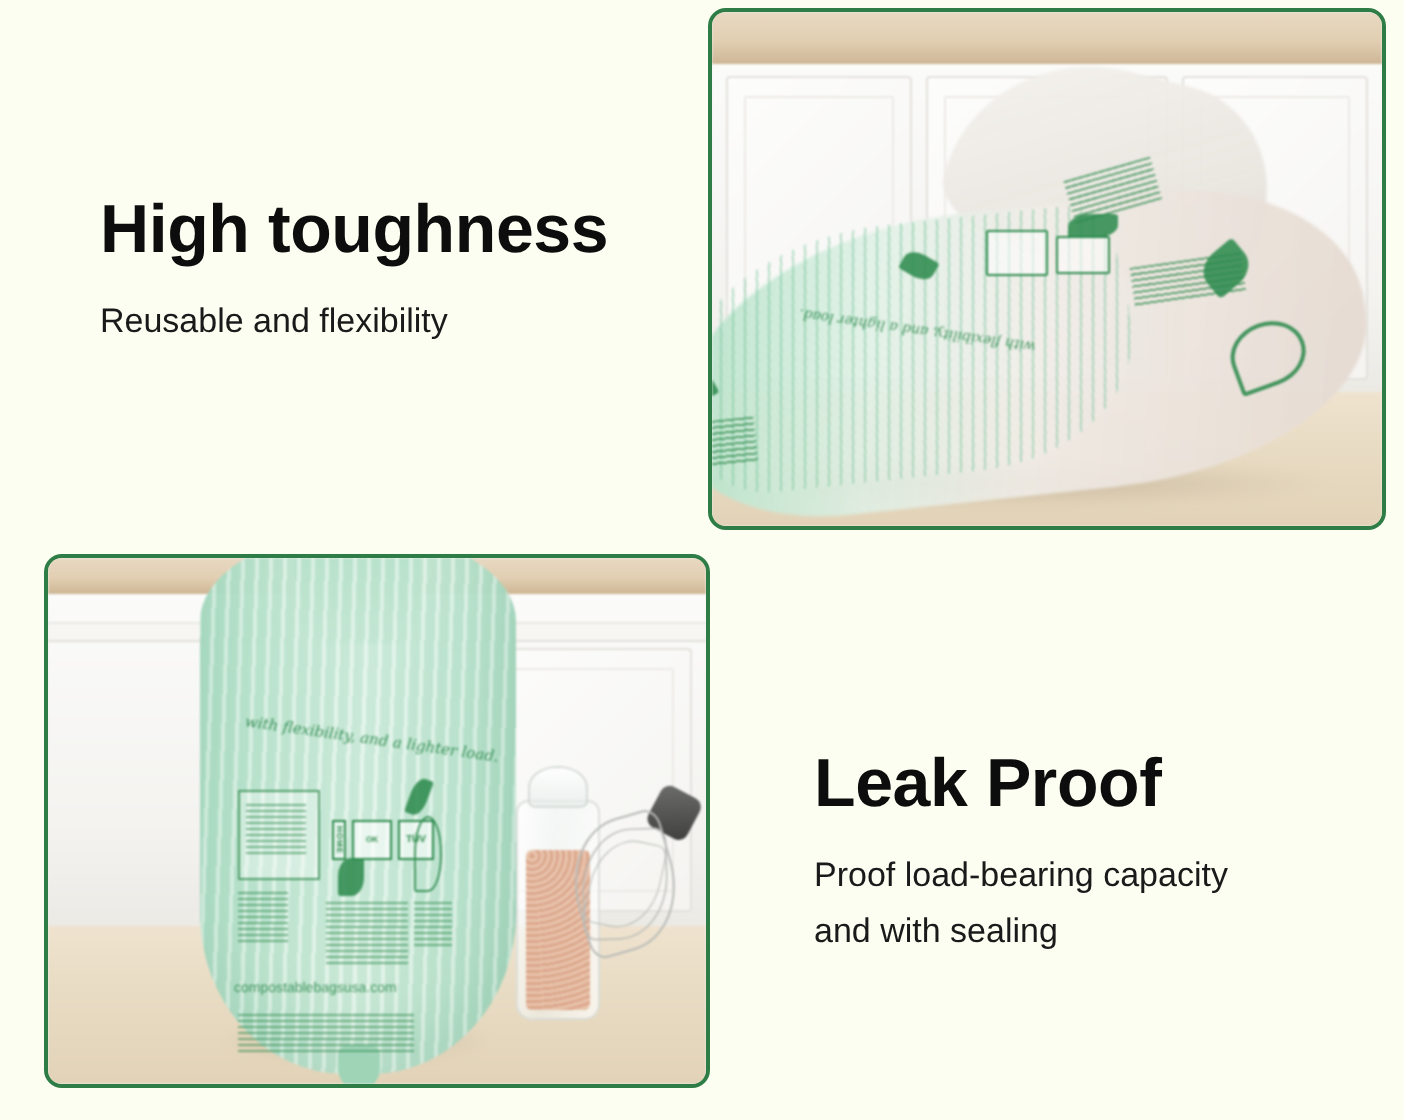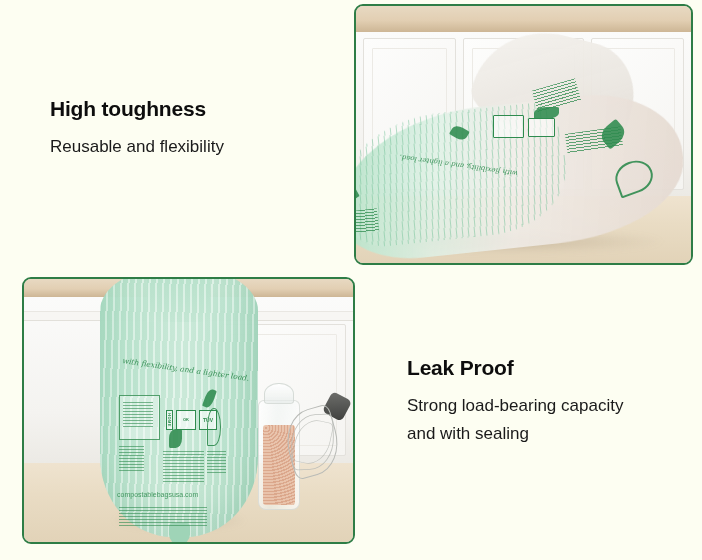--- a/index.html
+++ b/index.html
@@ -20,38 +20,38 @@
     position: absolute;
     inset: 0;
     width: 702px;
     height: 560px;
   }
 
   
   .text-block { position: absolute; }
 
   .feature-title {
-    font-size: 21px;
+    font-size: 34px;
     font-weight: bold;
     color: #0d0d0d;
     letter-spacing: -0.2px;
     line-height: 1.1;
     white-space: nowrap;
   }
 
   .feature-desc {
     font-size: 17px;
     font-weight: normal;
     color: #1a1a1a;
     line-height: 1.62;
     margin-top: 13px;
   }
 
   #text-high-toughness { left: 50px; top: 97px; }
-  #text-leak-proof     { left: 407px; top: 356px; }
+  #text-leak-proof     { left: 407px; top: 374px; }
 
   
   .photo-frame {
     position: absolute;
     border: 2px solid #2e7d46;
     border-radius: 9px;
     overflow: hidden;
     background: #f1efe9;
   }
 
@@ -493,17 +493,17 @@
 
         <div class="bag-url" style="left:11%;top:83%;">compostablebagsusa.com</div>
         <div class="tiny-lines" style="left:12%;top:89%;width:56%;height:7%;"></div>
       </div>
 
     </div>
   </div>
 
   <div class="text-block" id="text-leak-proof">
     <div class="feature-title">Leak Proof</div>
-    <div class="feature-desc">Strong load-bearing capacity</div>
+    <div class="feature-desc">Proof load-bearing capacity</div>
     <div class="feature-desc" style="margin-top:0;">and with sealing</div>
   </div>
 
 </div>
 
 </body></html>

